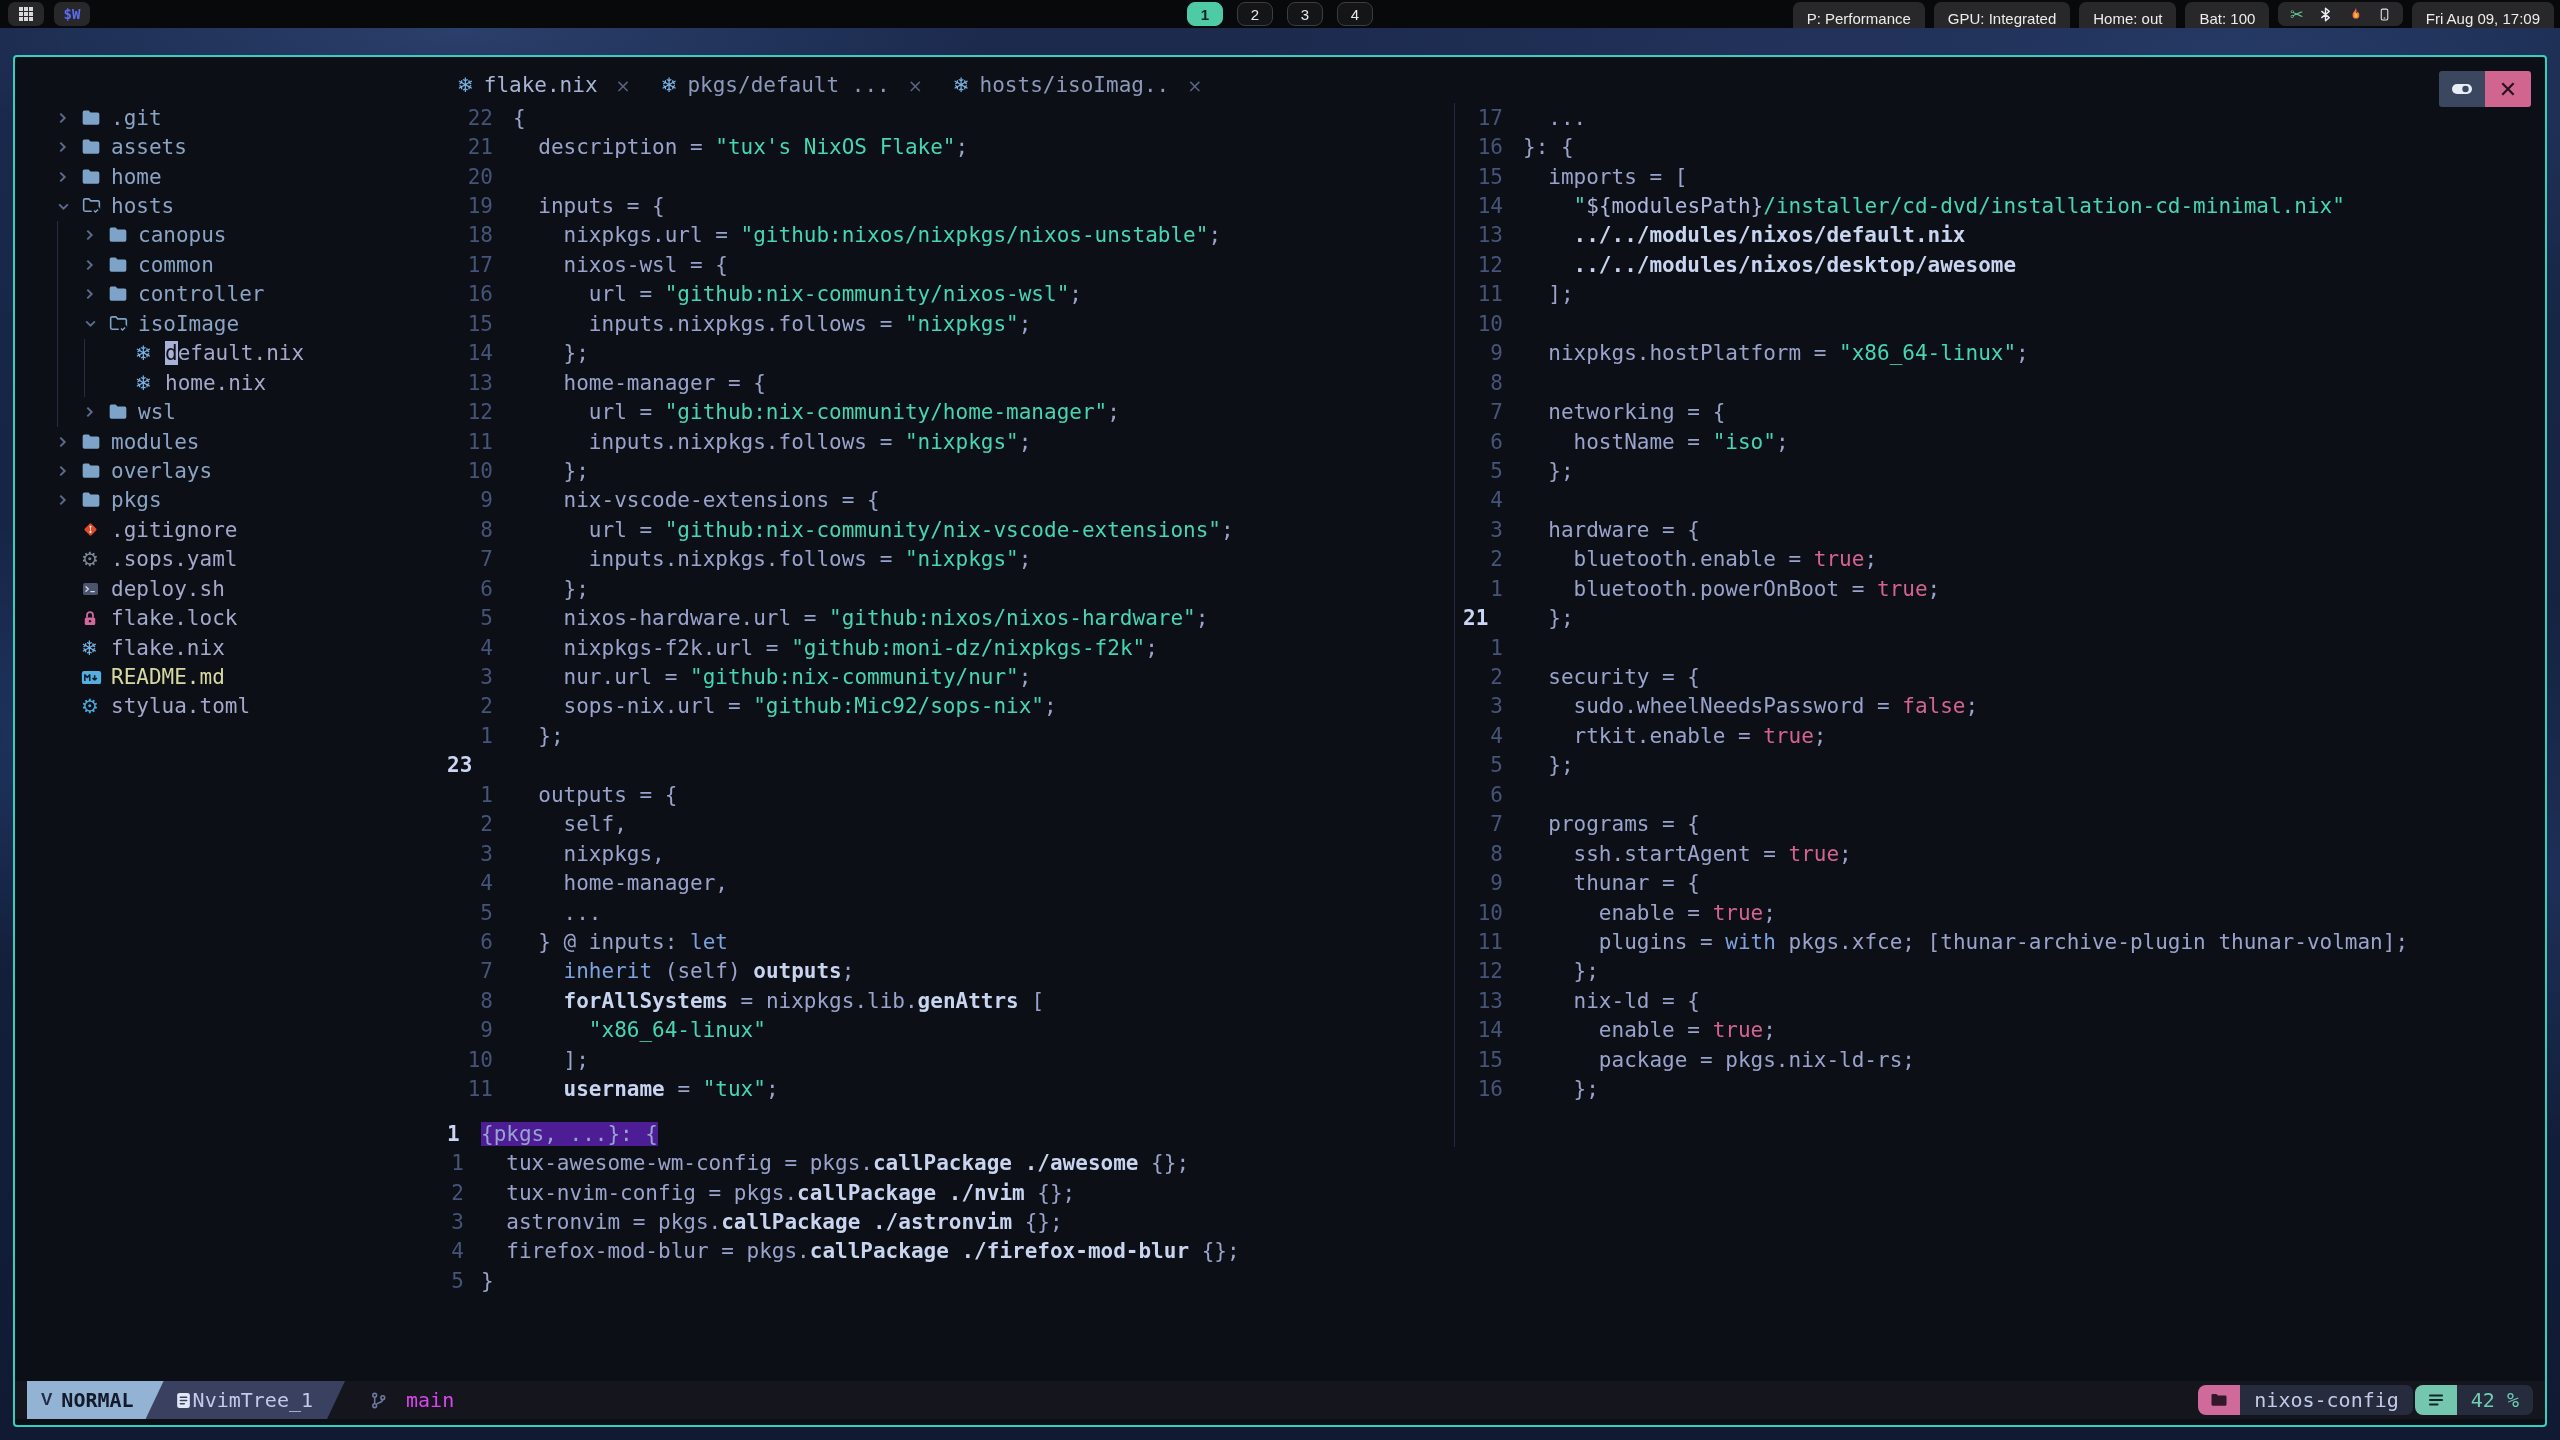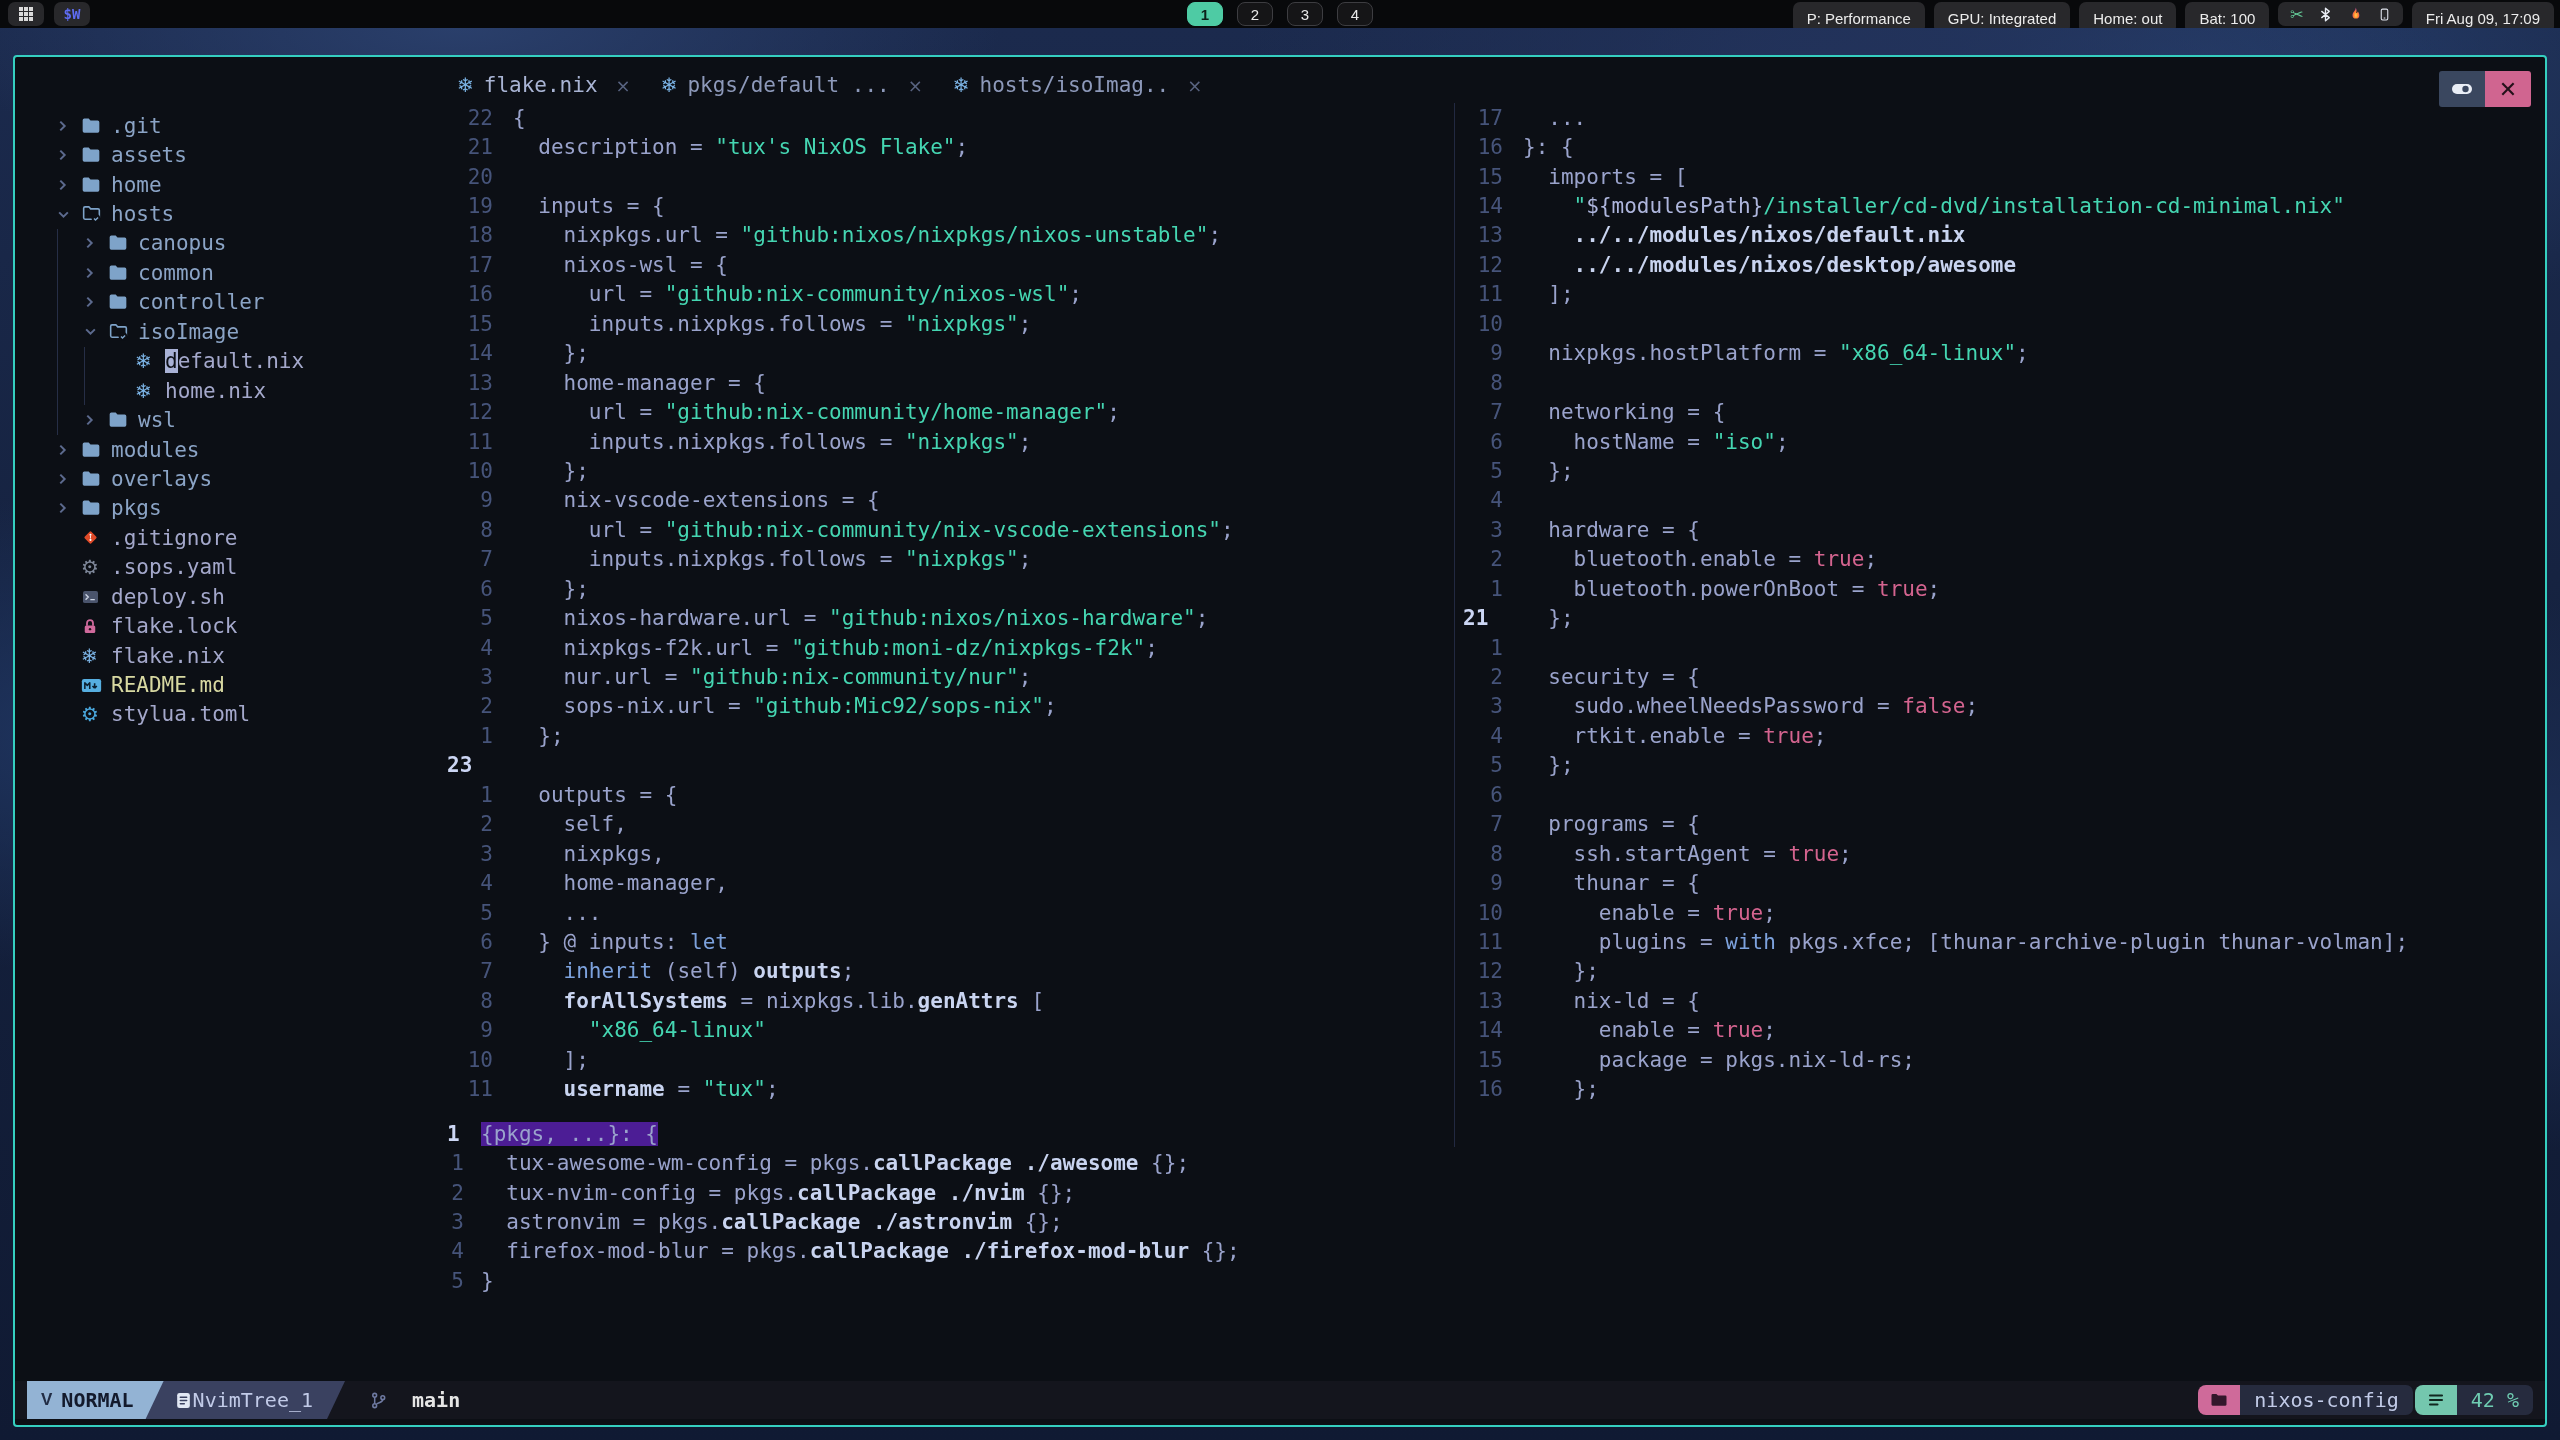--- a/index.html
+++ b/index.html
@@ -45,21 +45,21 @@
                font-family:"DejaVu Sans", sans-serif; }
 
   
   .tabline { position:absolute; left:442px; top:10px; height:36px; display:flex; gap:30px; align-items:center; }
   .tab { display:flex; align-items:center; gap:10px; font-size:21px; color:#8d99ba; }
   .tab .nixicon { color:#7cb4e6; font-family:"DejaVu Sans", sans-serif; font-size:20px; }
   .tab.active { color:#a9b4d4; }
   .tab .close { color:#586380; font-size:18px; margin-left:8px; font-family:"DejaVu Sans", sans-serif; }
 
   
-  .tree { position:absolute; left:8px; top:54px; width:430px; font-size:21px; }
+  .tree { position:absolute; left:8px; top:46px; width:430px; font-size:21px; }
   .trow { height:29.45px; display:flex; align-items:center; padding-left:34px; white-space:pre; }
   .guide { display:inline-block; width:27px; height:100%; border-left:1px solid #262e46; flex:none; }
   .chev { width:24px; flex:none; display:flex; align-items:center; }
   .ticon { width:30px; flex:none; display:flex; align-items:center; font-family:"DejaVu Sans", sans-serif; }
   .tlabel { color:#8ba4c6; }
   .tlabel.file { color:#a4a8cb; }
   .tlabel.readme { color:#d8d9a2; }
   .curblock { background:#a9b2d6; color:#0d1017; }
   .g-gray { color:#7e8799; font-size:20px; } .g-blue { color:#4aa8de; font-size:20px; }
   .nix-blue { color:#7cb4e6; font-size:20px; }
@@ -83,21 +83,21 @@
   .hlbg { background:#4c1d95; display:inline-block; }
 
   
   .statusbar { position:absolute; left:0; right:0; bottom:6px; height:38px; background:#14151d;
                display:flex; align-items:center; font-size:20px; padding:0 12px; }
   .seg { height:38px; display:flex; align-items:center; }
   .seg-mode { background:#93b3d4; color:#131a2c; font-weight:bold; padding:0 30px 0 14px; gap:9px;
               clip-path:polygon(0 0, 100% 0, calc(100% - 18px) 100%, 0 100%); z-index:3; }
   .seg-file { background:#3a4160; color:#c2cbe8; padding:0 32px 0 30px; margin-left:-20px;
               clip-path:polygon(18px 0, 100% 0, calc(100% - 18px) 100%, 0 100%); z-index:2; }
-  .seg-branch { color:#e5e5e5; margin-left:24px; gap:24px;font-weight:bold; }
+  .seg-branch { color:#d946ef; margin-left:24px; gap:18px; }
   .sb-right { margin-left:auto; display:flex; gap:2px; align-items:flex-start; }
   .chip { display:flex; height:30px; }
   .chip-ic { width:42px; border-radius:8px 0 0 8px; display:flex; align-items:center; justify-content:center; }
   .chip-body { background:#262b3e; border-radius:0 7px 7px 0; display:flex; align-items:center;
                padding:0 14px; color:#c2cbe8; }
   .chip-ic.pink { background:#cf6a9a; } .chip-ic.teal { background:#74c7ae; }
   .chip-body.teal-text { color:#6fcdb2; }
   .vimv { font-family:"Liberation Sans", sans-serif; font-weight:bold; color:#222d45; font-size:17px; }
 </style>
 </head>

